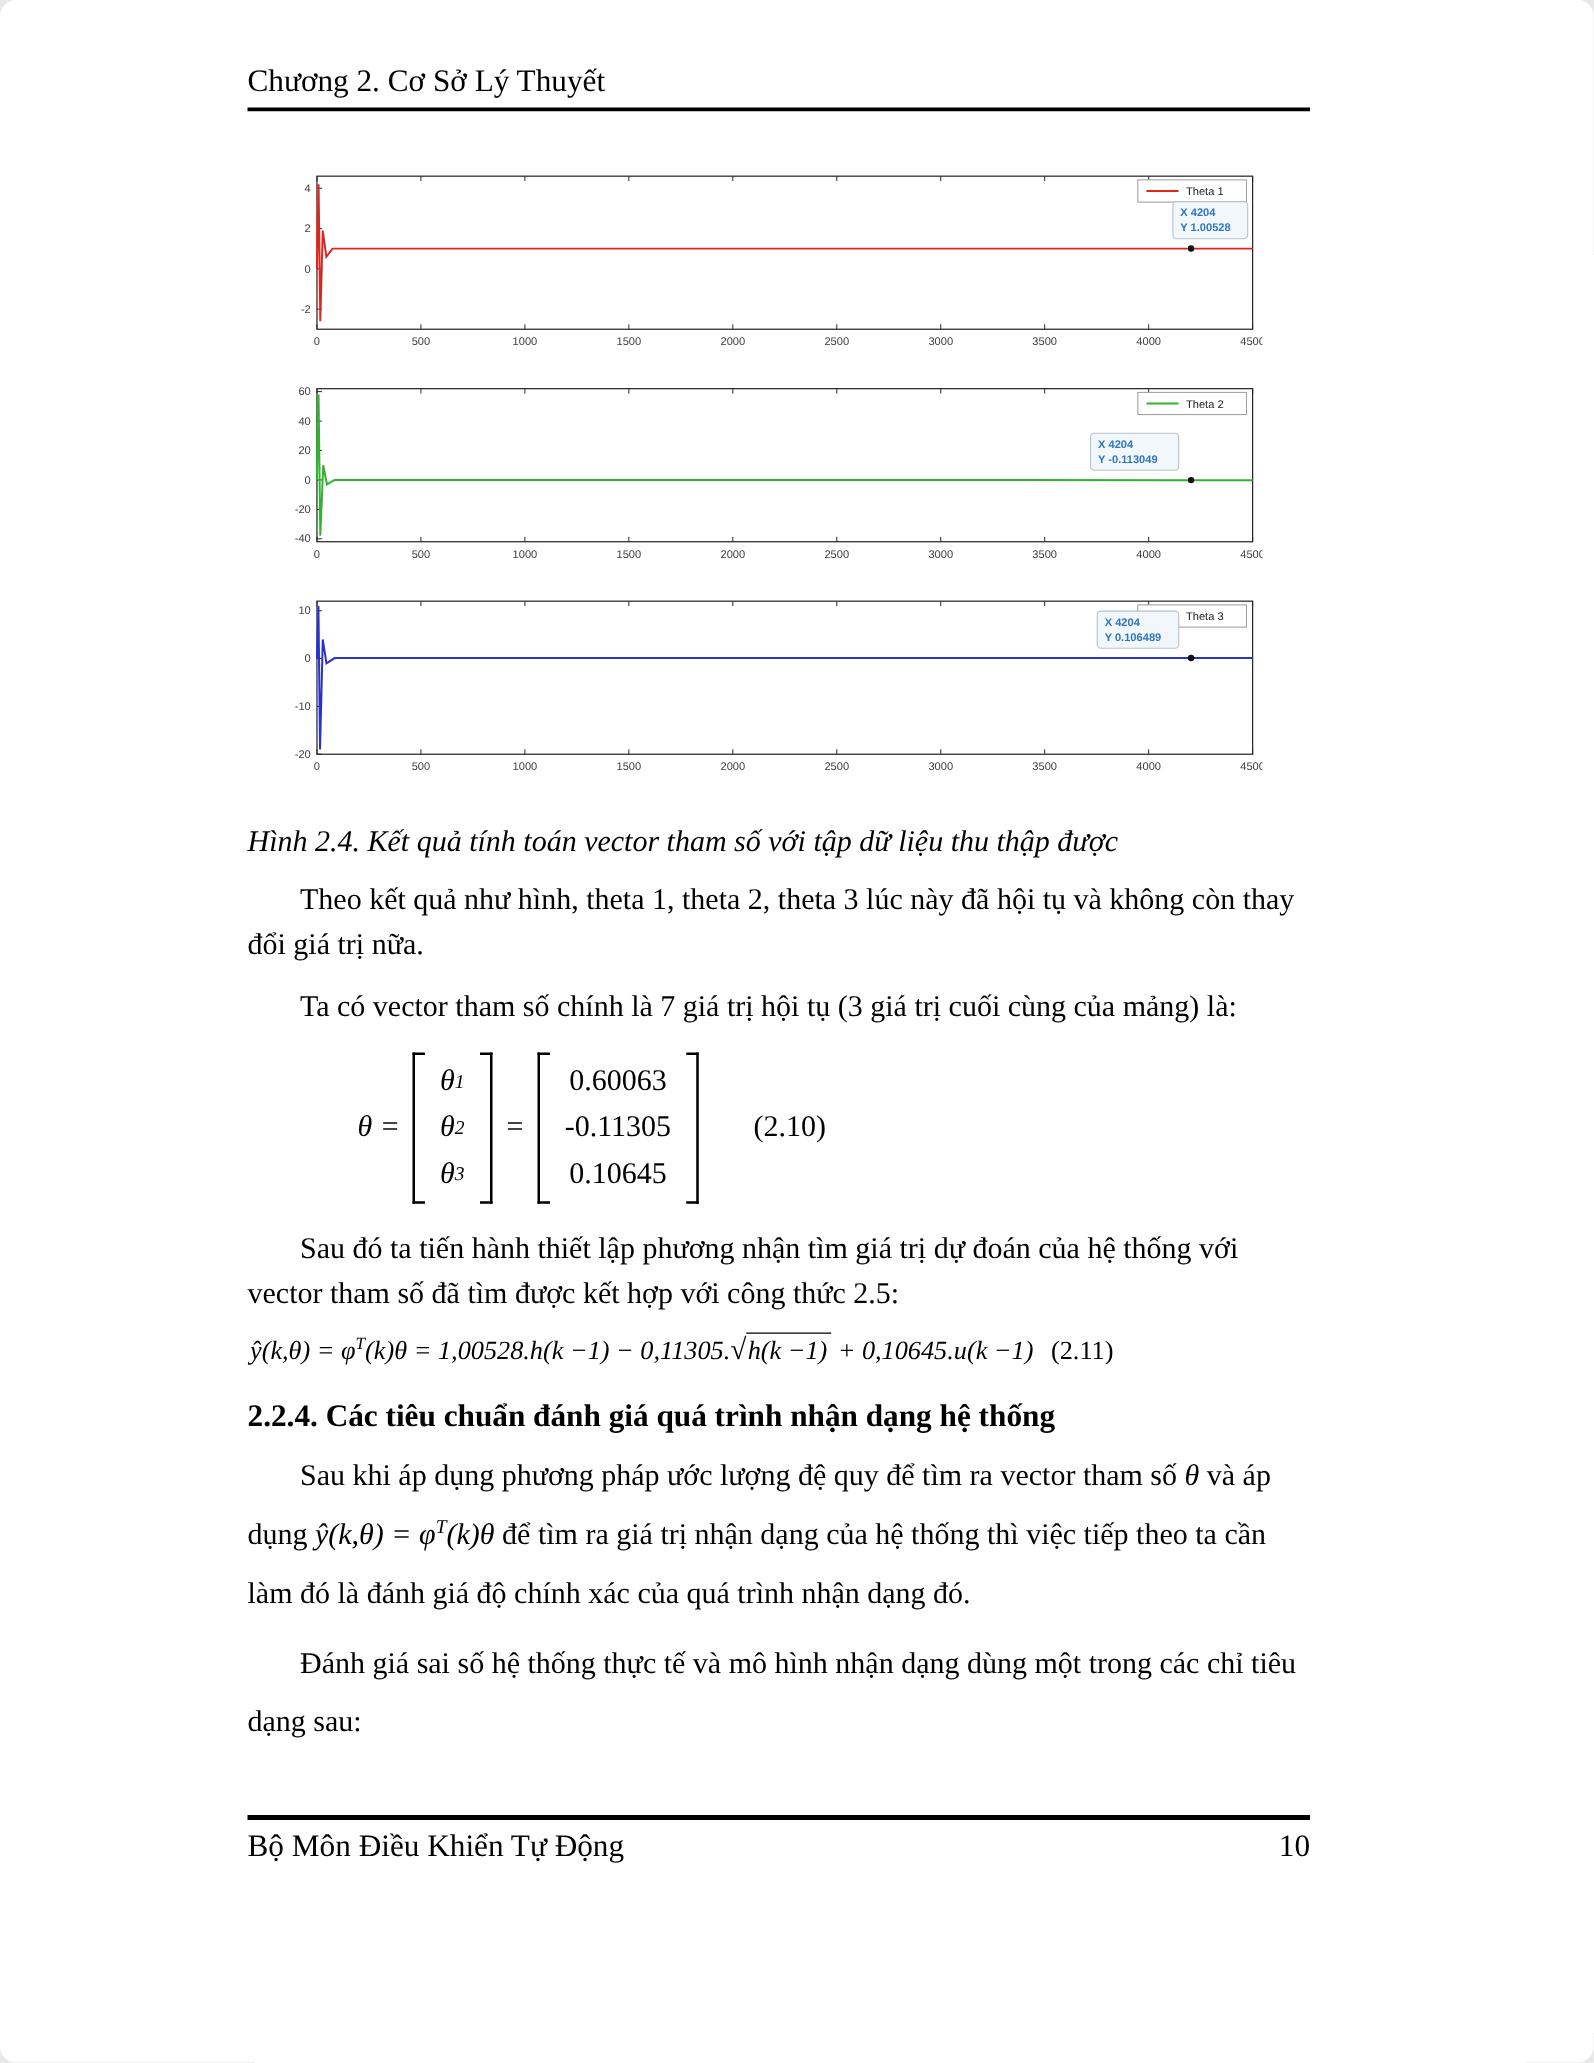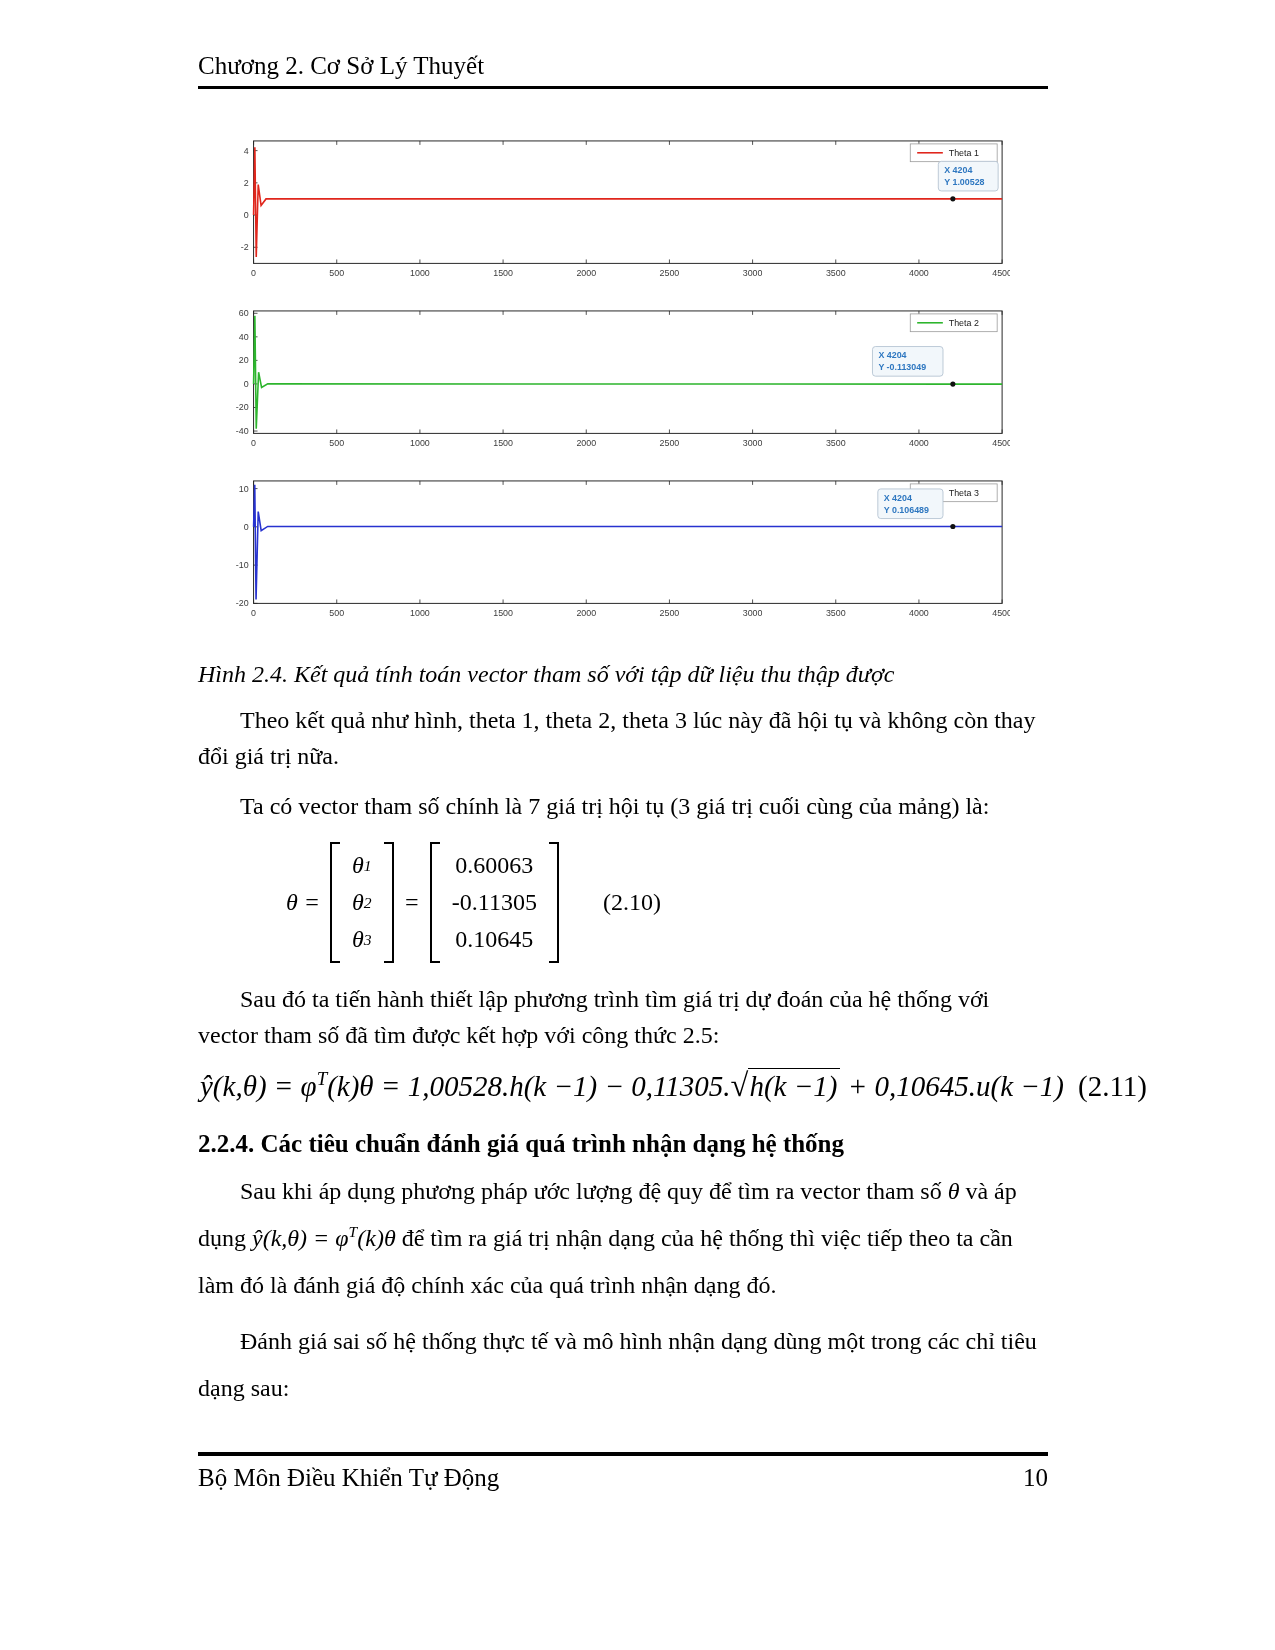--- a/index.html
+++ b/index.html
@@ -6,20 +6,21 @@
   .page {
     position: relative;
     width: 1275px;
     height: 1650px;
     margin: 0 auto;
     background: #ffffff;
     box-sizing: border-box;
     padding: 52px 227px 4px 198px;
     font-family: "Liberation Serif", serif;
     color: #000;
+    border-radius: 13px;
   }
   
   .doc-header { margin-bottom: 0; }
   .header-text { font-size: 25px; padding-bottom: 6px; }
   .header-rule { height: 3px; background: #000; }
 
   
   .figure-block { margin: 46px 0 0 0; padding: 0; }
   .chart { width: 790px; margin: 0 0 10px 22px; }
   .chart svg { display: block; }
@@ -61,21 +62,21 @@
   .bracket { width: 8px; }
   .bl { border-left: 2px solid #000; border-top: 2px solid #000; border-bottom: 2px solid #000; }
   .br { border-right: 2px solid #000; border-top: 2px solid #000; border-bottom: 2px solid #000; }
   .mat-col { display: flex; flex-direction: column; padding: 5px 12px; }
   .mat-cell { height: 37px; display: flex; align-items: center; justify-content: center; }
   .mat-cell.val { font-style: normal; }
   .eq-tag { font-style: normal; margin-left: 34px; }
 
   
   .eq11-row {
-    font-size: 29px;
+    font-size: 21px;
     margin: 14px 0 8px 2px;
     white-space: nowrap;
   }
   .eq11-row .eq-tag { margin-left: 14px; }
   .sqrt-sign { font-style: normal; font-size: 1.12em; }
   .radicand { border-top: 1.8px solid #000; padding: 1px 3px 0 1px; }
 
   
   .doc-footer { position: absolute; left: 198px; right: 227px; top: 1452px; }
   .footer-rule { height: 3.5px; background: #000; }
@@ -287,21 +288,21 @@
       <span class="mat-col">
         <span class="mat-cell val">0.60063</span>
         <span class="mat-cell val">-0.11305</span>
         <span class="mat-cell val">0.10645</span>
       </span>
       <span class="bracket br"></span>
     </span>
     <span class="eq-tag">(2.10)</span>
   </div>
 
-  <p class="body-text">Sau đó ta tiến hành thiết lập phương trình tìm giá trị dự đoán của hệ thống với vector tham số đã tìm được kết hợp với công thức 2.5:</p>
+  <p class="body-text">Sau đó ta tiến hành thiết lập phương nhận tìm giá trị dự đoán của hệ thống với vector tham số đã tìm được kết hợp với công thức 2.5:</p>
 
   <div class="eq11-row">
     <span class="math">ŷ(k,θ) = φ</span><sup class="math">T</sup><span class="math">(k)θ = 1,00528.h(k −1) − 0,11305.</span><span class="sqrt-sign">√</span><span class="radicand math">h(k −1)</span><span class="math"> + 0,10645.u(k −1)</span><span class="eq-tag">(2.11)</span>
   </div>
 
   <h2 class="section-heading">2.2.4. Các tiêu chuẩn đánh giá quá trình nhận dạng hệ thống</h2>
 
   <p class="body-text spread"><span>Sau khi áp dụng phương pháp ước lượng đệ quy để tìm ra vector tham số </span><span class="math">θ</span><span> và áp dụng </span><span class="math">ŷ(k,θ) = φ</span><sup class="math">T</sup><span class="math">(k)θ</span><span> để tìm ra giá trị nhận dạng của hệ thống thì việc tiếp theo ta cần làm đó là đánh giá độ chính xác của quá trình nhận dạng đó.</span></p>
 
   <p class="body-text spread">Đánh giá sai số hệ thống thực tế và mô hình nhận dạng dùng một trong các chỉ tiêu dạng sau:</p>

